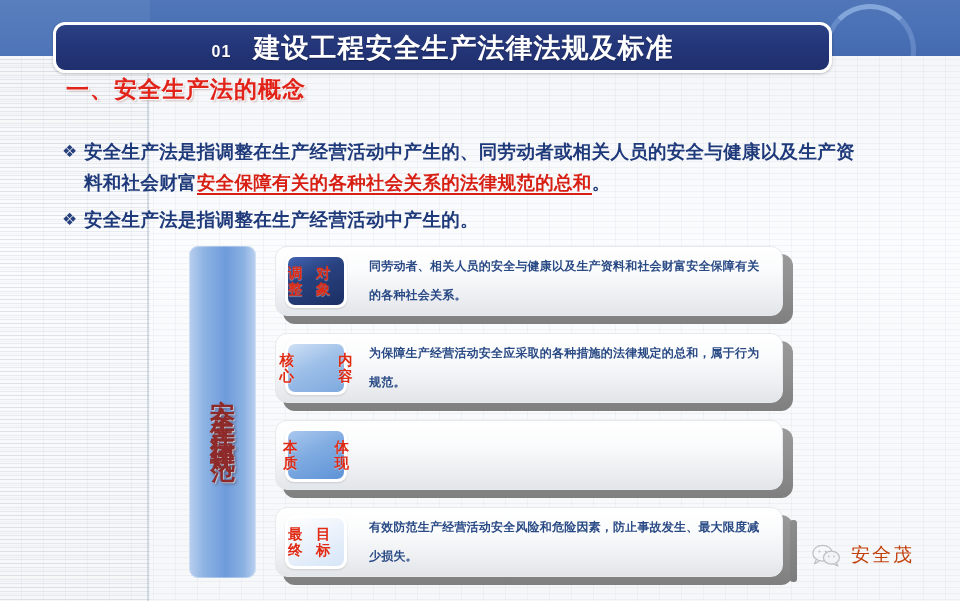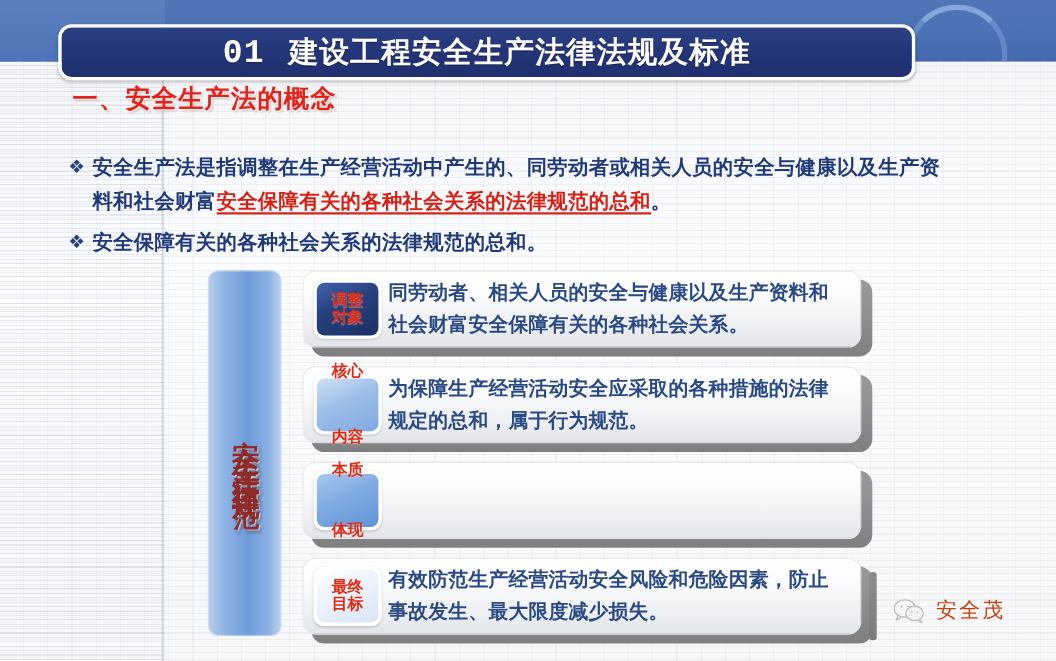--- a/index.html
+++ b/index.html
@@ -107,22 +107,21 @@
   .title-text {
     color: #ffffff;
     font-size: 27px;
     font-weight: bold;
     letter-spacing: 1px;
     white-space: nowrap;
     text-shadow: 0 1px 1px rgba(0,0,0,0.35);
   }
   .title-num {
     margin-right: 22px;
-    font-size: 30px;
-    font-family: Liberation Mono, monospace;
+    font-size: 16px;
   }
 
   
   .section-heading {
     position: absolute;
     left: 66px;
     top: 74px;
     font-size: 23px;
     font-weight: bold;
     color: #e2231a;
@@ -238,39 +237,38 @@
     background: #ffffff;
     padding: 3px;
     box-sizing: border-box;
     box-shadow: 0 1px 2px rgba(0,0,0,0.12);
   }
   .badge {
     width: 100%;
     height: 100%;
     border-radius: 7px;
     display: flex;
-    flex-direction: column;
     align-items: center;
     justify-content: center;
     line-height: 1.12;
     font-size: 14.5px;
     font-weight: bold;
     color: #e02b14;
     text-shadow: 0 1px 1px rgba(255,255,255,0.45);
   }
   .badge.b1 { background: linear-gradient(155deg, #4364b4 0%, #28417f 40%, #1b2f63 100%); }
   .badge.b2 { background: linear-gradient(155deg, #cfe0f5 0%, #9dbfe8 45%, #7ea9df 100%); gap: 44px; }
   .badge.b3 { background: linear-gradient(155deg, #a9c8ee 0%, #7fabe1 45%, #5f93d7 100%); gap: 37px; }
   .badge.b4 { background: linear-gradient(155deg, #ffffff 0%, #eef4fc 40%, #d6e5f7 100%); font-family: Liberation Serif, serif; }
 
   .row-text {
     flex: 1 1 auto;
-    padding-left: 6px;
+    padding-left: 22px;
     padding-right: 14px;
-    font-size: 18px;
+    font-size: 12px;
     font-weight: bold;
     line-height: 29px;
     color: #2a4a85;
     letter-spacing: 0.2px;
   }
 
   
   .watermark {
     position: absolute;
     left: 812px;
@@ -325,21 +323,21 @@
 
   <div class="bullets">
 
     <div class="bullet-row">
       <div class="bullet-mark">❖</div>
       <div class="bullet-text"><span>安全生产法是指调整在生产经营活动中产生的、同劳动者或相关人员的安全与健康以及生产资料和社会财富</span><span class="hl-red">安全保障有关的各种社会关系的法律规范的总和</span><span>。</span></div>
     </div>
 
     <div class="bullet-row">
       <div class="bullet-mark">❖</div>
-      <div class="bullet-text"><span>安全保障有关的各种社会关系的法律规范的总和。</span></div>
+      <div class="bullet-text"><span>安全生产法是指调整在生产经营活动中产生的。</span></div>
     </div>
 
   </div>
 
   <div class="diagram">
 
     <div class="vbar">
       <div class="vbar-text">安全生产法律规范</div>
     </div>
 

